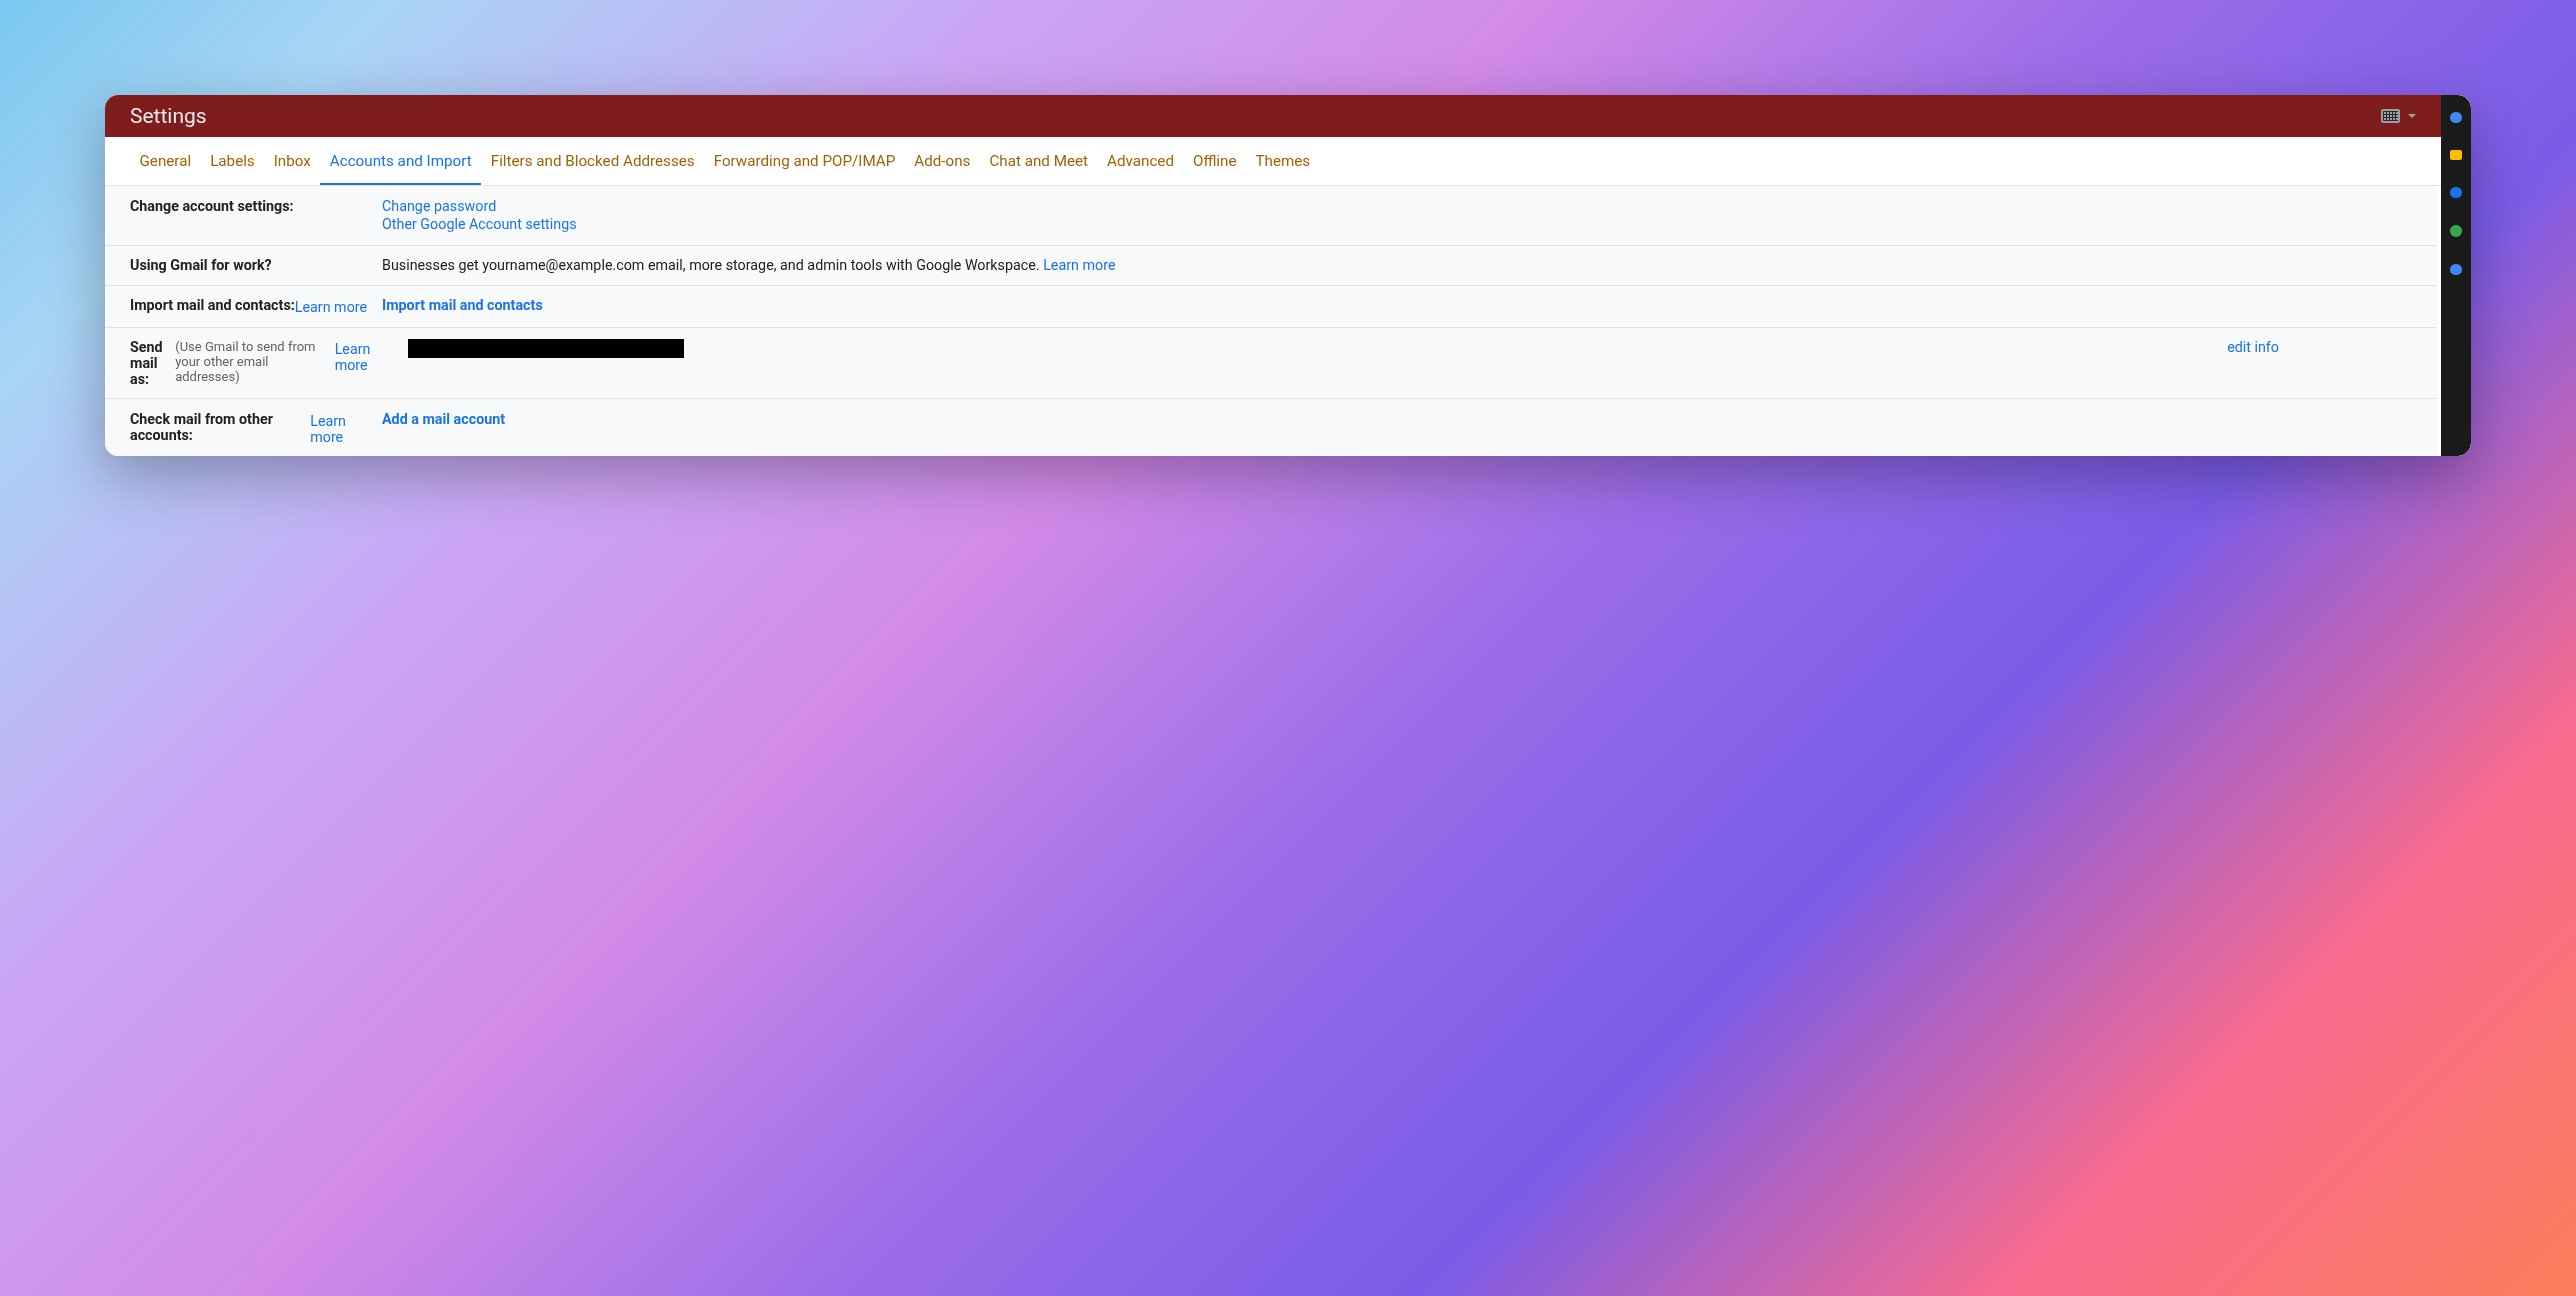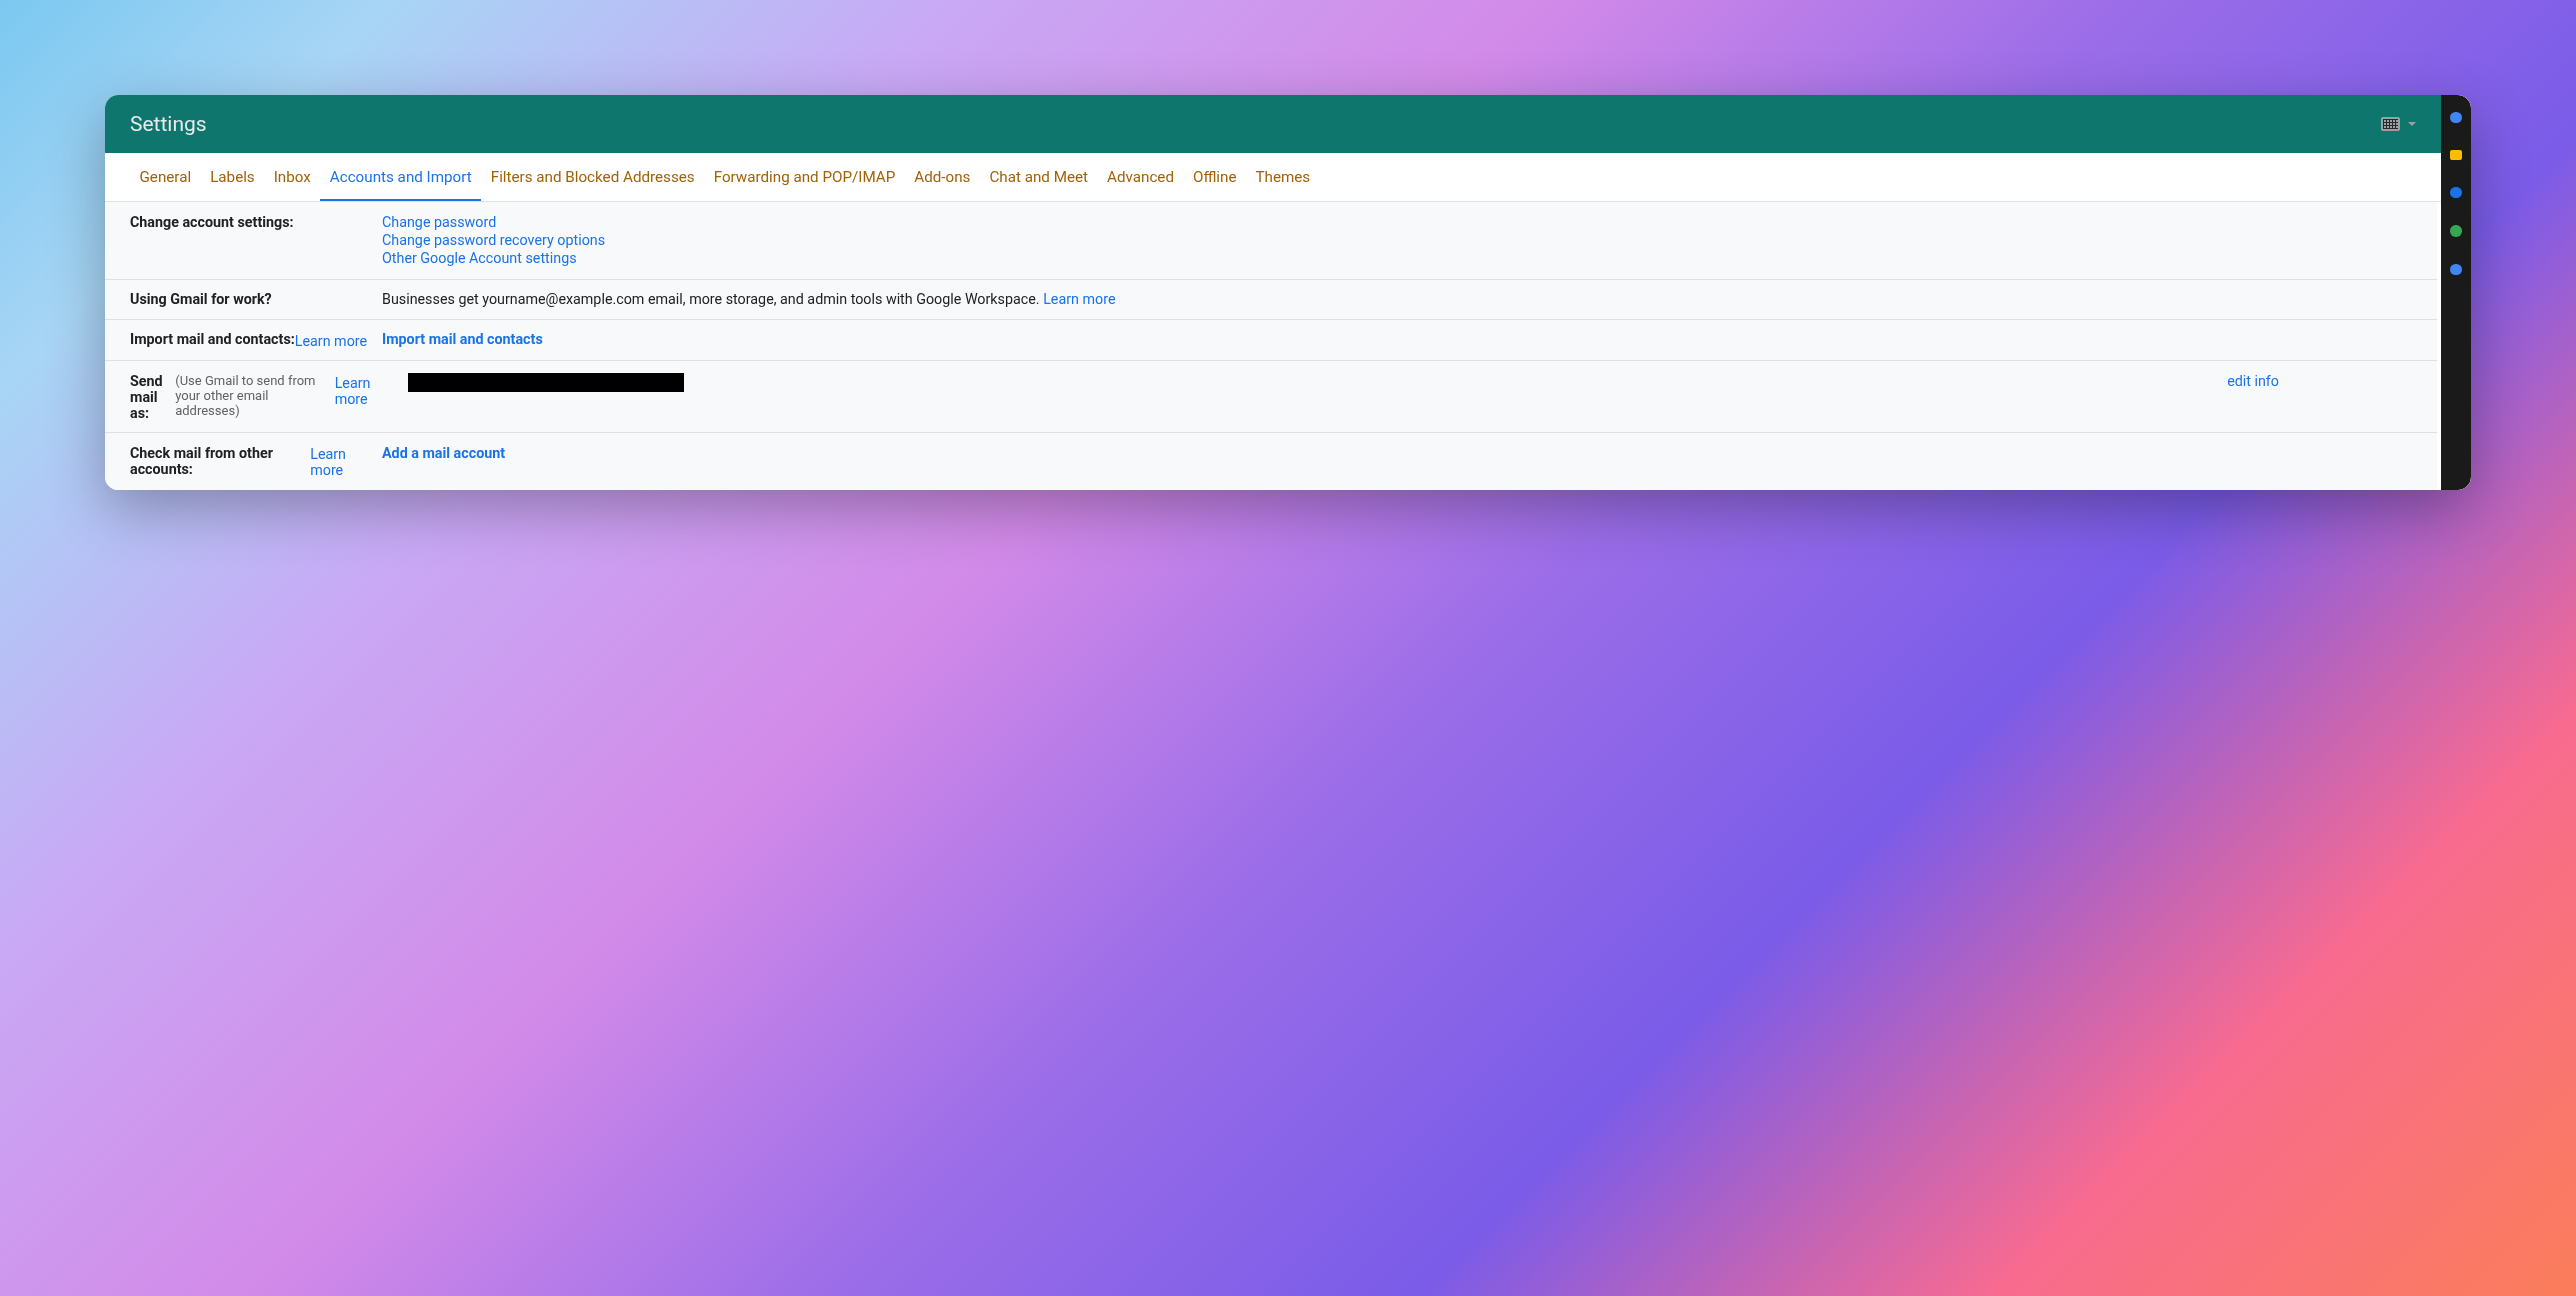--- a/index.html
+++ b/index.html
@@ -54,23 +54,23 @@
       align-items: center;
     }
     
     .strip-dot {
       width: 11.4px;
       height: 11.4px;
       border-radius: 50%;
     }
     
     .titlebar {
-      background: #0f766e;
+      background: #7f1d1d;
       color: #e8eaed;
-      padding: 17px 25px;
+      padding: 9px 25px;
       display: flex;
       align-items: center;
       justify-content: space-between;
       margin-right: 30.5px;
     }
     
     .titlebar-title {
       font-size: 21px;
       font-weight: 400;
     }
@@ -260,21 +260,20 @@
     <div class="tab">Offline</div>
     <div class="tab">Themes</div>
   </div>
 
   <div class="content">
 
     <div class="setting-row">
       <div class="setting-label">Change account settings:</div>
       <div class="setting-value line-stack">
         <div><span class="link">Change password</span></div>
-        <div><span class="link">Change password recovery options</span></div>
         <div><span class="link">Other Google Account settings</span></div>
       </div>
     </div>
 
     <div class="setting-row">
       <div class="setting-label">Using Gmail for work?</div>
       <div class="setting-value">
         <span>Businesses get yourname@example.com email, more storage, and admin tools with Google Workspace. </span><span class="link">Learn more</span>
       </div>
     </div>

